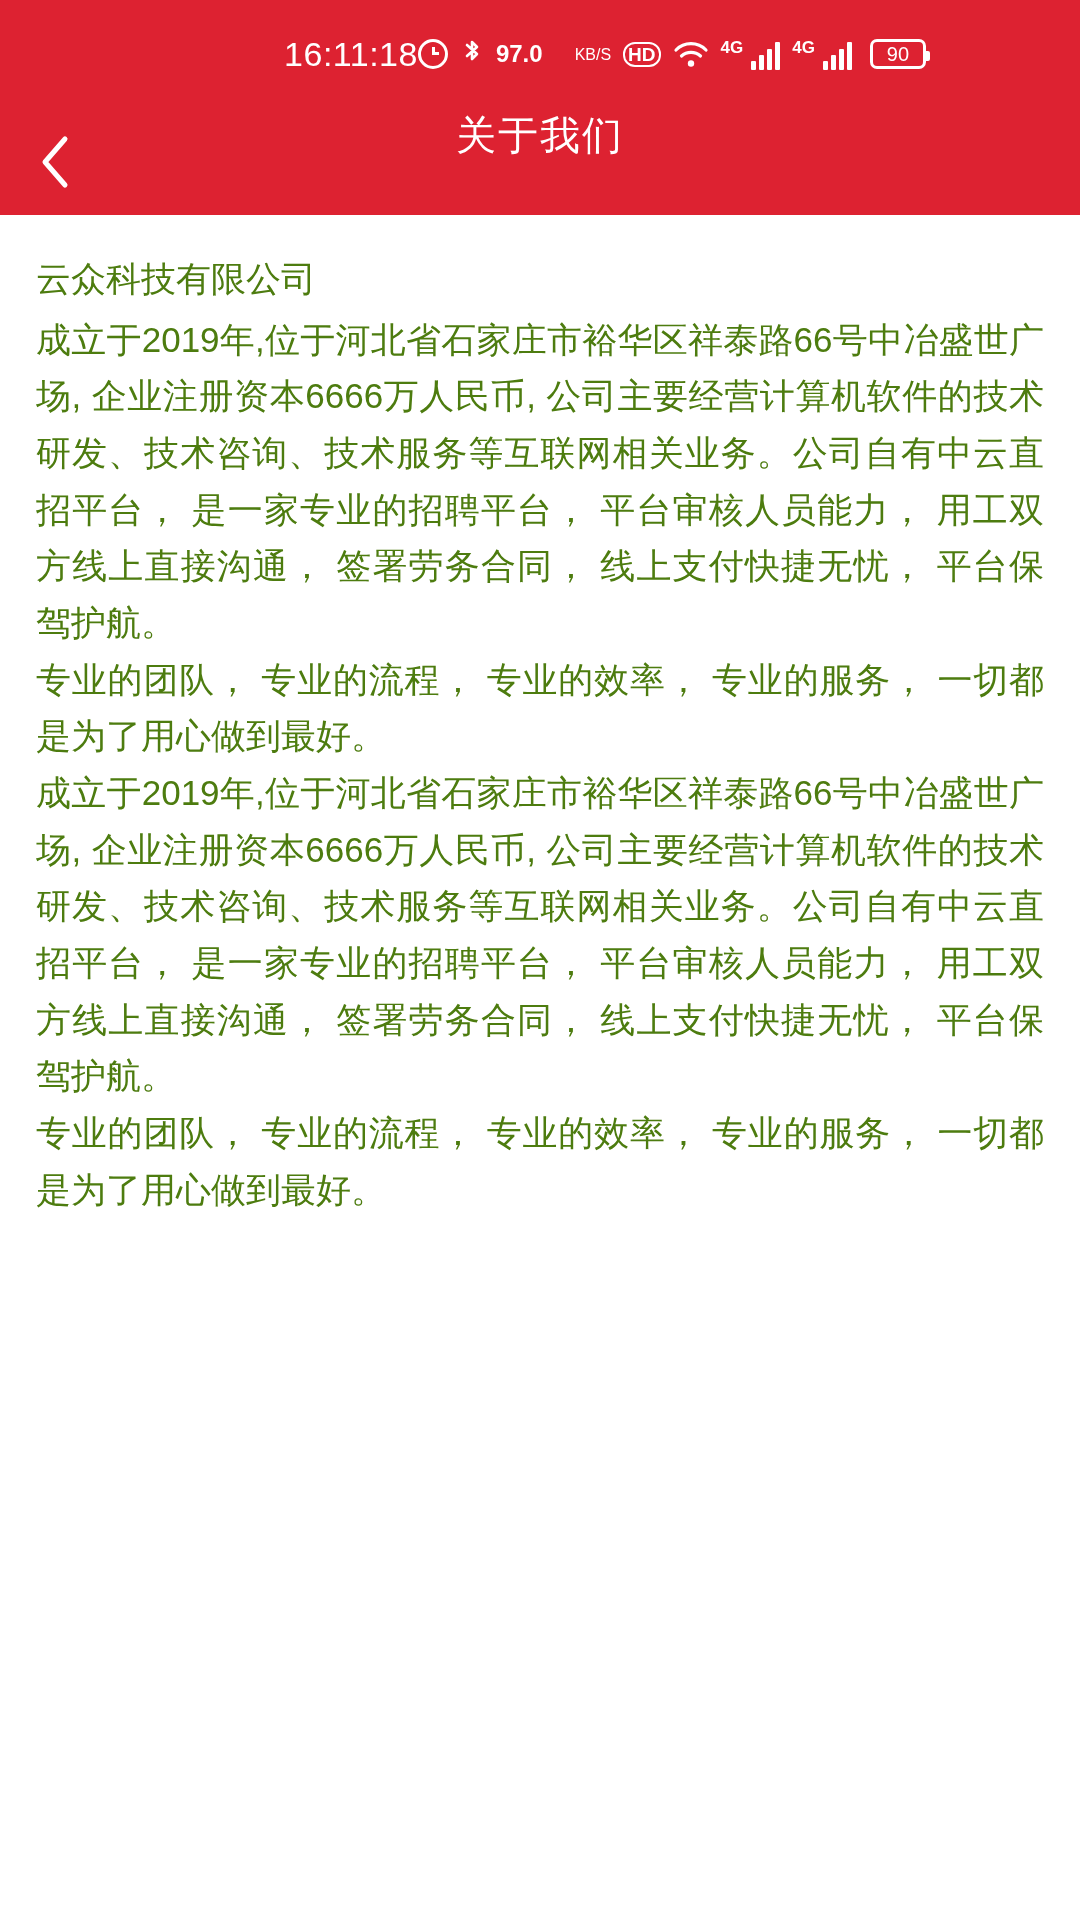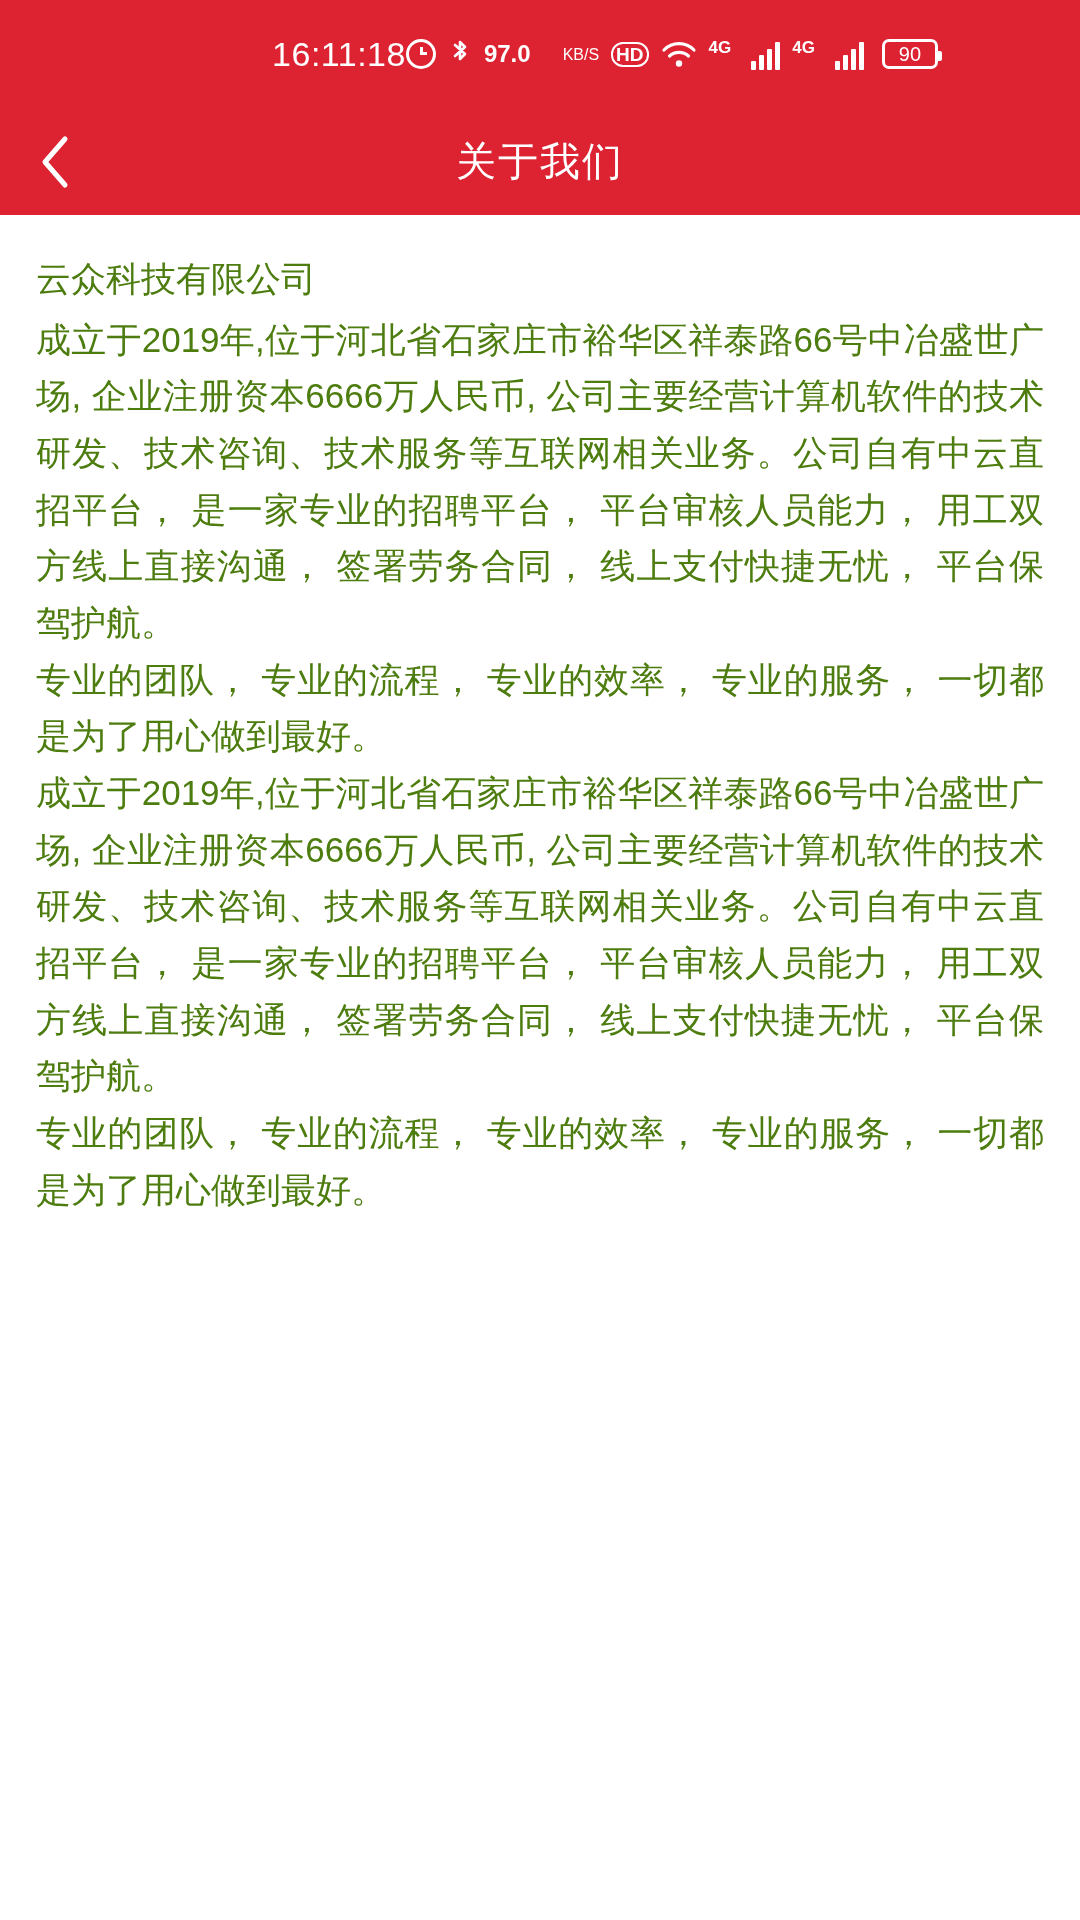--- a/index.html
+++ b/index.html
@@ -100,21 +100,21 @@
     background: #ffffff;
     border-radius: 1px;
   }
   .sig i:nth-child(1) { height: 9px; }
   .sig i:nth-child(2) { height: 15px; }
   .sig i:nth-child(3) { height: 21px; }
   .sig i:nth-child(4) { height: 28px; }
   .net-group {
     display: flex;
     align-items: flex-end;
-    gap: 20px;
+    gap: 8px;
   }
   .net-label {
     font-size: 17px;
     font-weight: bold;
     margin-bottom: 12px;
   }
   .battery {
     width: 56px;
     height: 30px;
     border: 3px solid #ffffff;
@@ -138,21 +138,21 @@
   .battery span {
     font-size: 20px;
     line-height: 1;
   }
 
   
   .app-bar {
     height: 107px;
     background: #dd2231;
     display: flex;
-    align-items: center;
+    align-items: flex-start;
     position: relative;
     box-sizing: border-box;
   }
   .back-btn {
     width: 110px;
     height: 107px;
     display: flex;
     align-items: center;
     justify-content: center;
     cursor: pointer;

